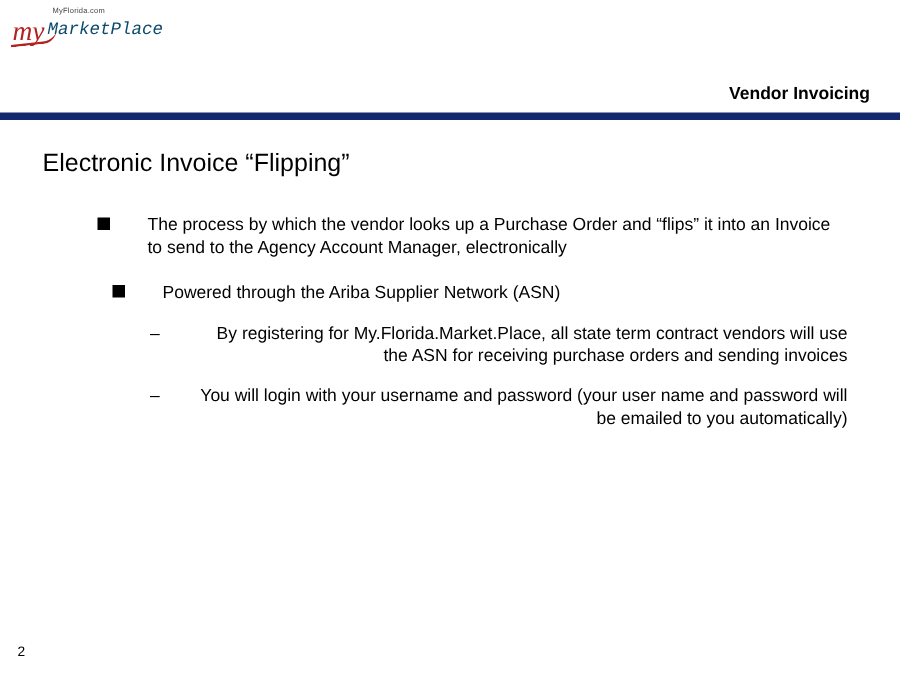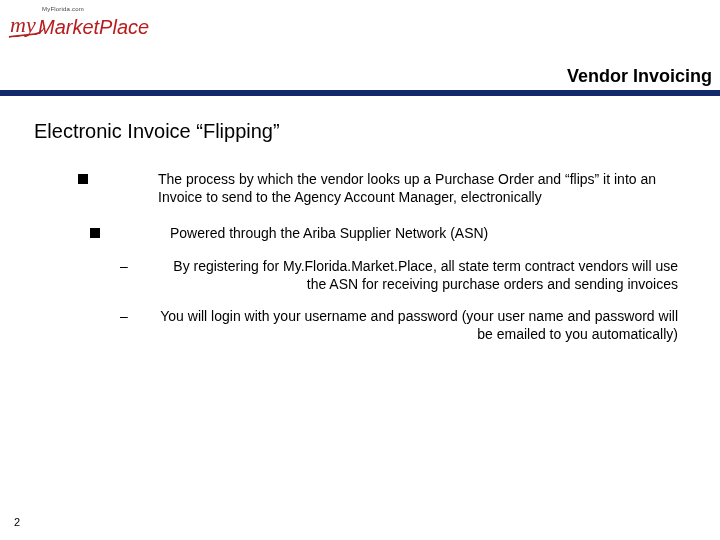--- a/index.html
+++ b/index.html
@@ -37,38 +37,38 @@
     width: 38px;
     height: 10px;
     border-bottom: 2px solid #b22222;
     border-radius: 0 0 40px 0;
     transform: rotate(-6deg);
   }
   .logo-mp {
     position: absolute;
     left: 28px;
     top: 10px;
-    font-family: Liberation Sans, sans-serif;
+    font-family: Liberation Mono, monospace;
     font-style: italic;
-    font-size: 20px;
-    color: #b91c1c;
+    font-size: 14px;
+    color: #0c4a6e;
   }
   .logo-small {
     position: absolute;
     left: 32px;
     top: 0px;
     font-size: 6px;
     color: #444;
     letter-spacing: 0.2px;
   }
   .header-title {
     position: absolute;
     top: 66px;
-    right: 8px;
-    font-size: 18px;
+    right: 24px;
+    font-size: 14px;
     font-weight: bold;
     color: #000;
   }
   .header-rule {
     position: absolute;
     top: 90px;
     left: 0;
     width: 720px;
     height: 6px;
     background: #14286e;
@@ -85,21 +85,20 @@
     position: absolute;
     top: 170px;
     left: 78px;
     width: 600px;
     font-size: 14px;
     line-height: 1.3;
   }
   .b1 {
     display: flex;
     margin-bottom: 18px;
-    gap: 40px;
   }
   .b1 .sq {
     flex: 0 0 10px;
     width: 10px;
     height: 10px;
     background: #000;
     margin-top: 4px;
     margin-right: 30px;
   }
   .b1 .txt {

